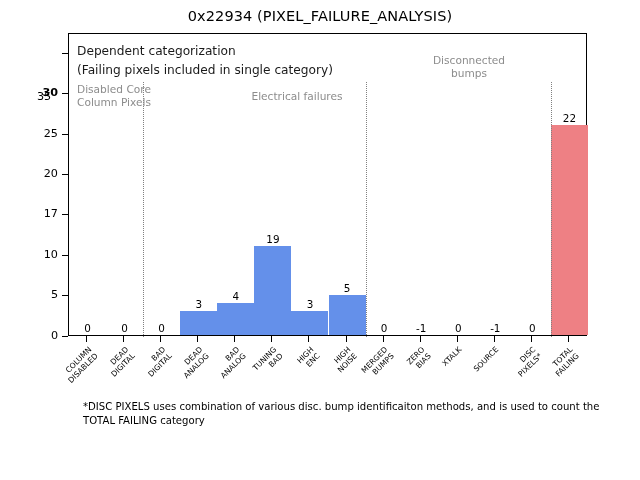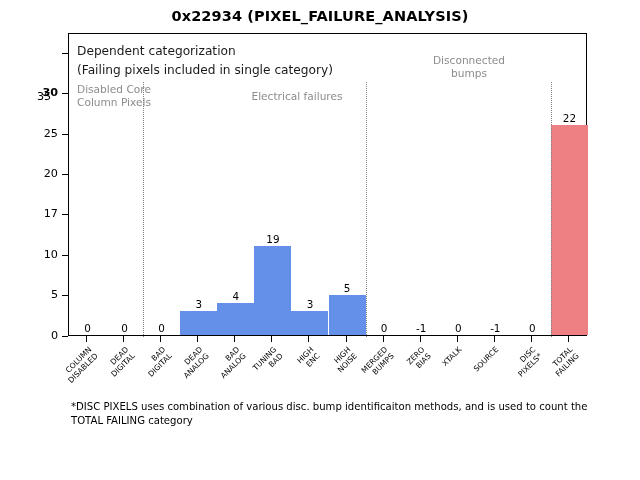--- a/index.html
+++ b/index.html
@@ -19,21 +19,20 @@
   
   #chart-title {
     position: absolute;
     left: 0;
     top: 8px;
     width: 640px;
     text-align: center;
     font-size: 14.5px;
     color: #000;
     letter-spacing: 0.1px;
-    font-weight: bold;
   }
 
   
   #plot-area {
     position: absolute;
     left: 68px;
     top: 33px;
     width: 519px;
     height: 303px;
     border: 1.1px solid #000;
@@ -101,21 +100,21 @@
     color: #1a1a1a;
   }
   .annot-group {
     font-size: 10.6px;
     color: #8c8c8c;
   }
 
   
   #footnote {
     position: absolute;
-    left: 71px;
+    left: 83px;
     top: 400px;
     width: 520px;
     font-size: 10.1px;
     color: #000;
     line-height: 14px;
   }
 </style>
 </head>
 <body>
 

